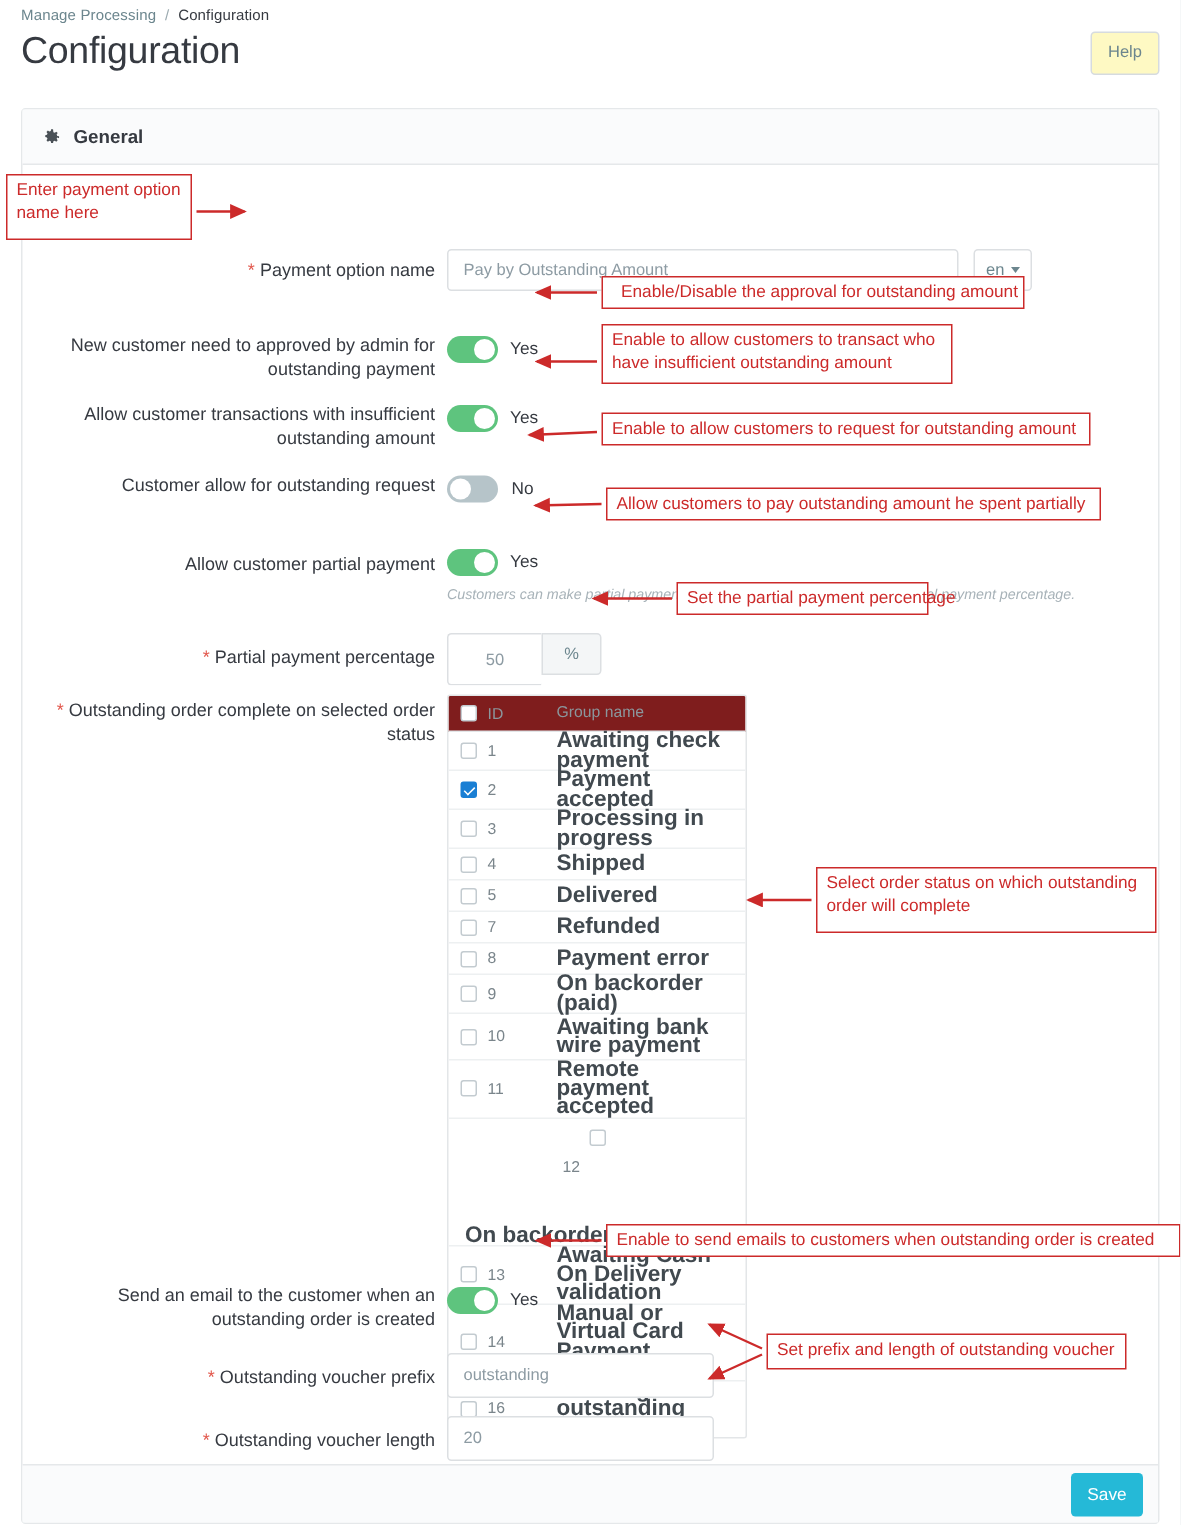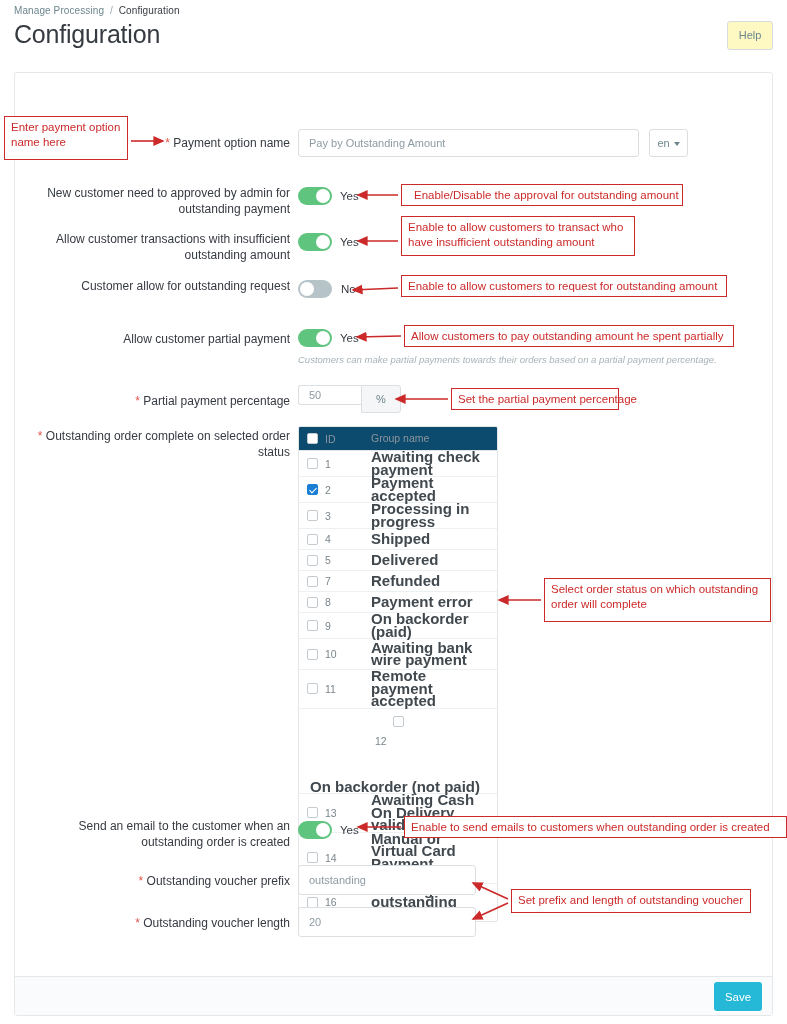--- a/index.html
+++ b/index.html
@@ -133,21 +133,21 @@
     border-radius: 2px;
     background: #ffffff;
     overflow: hidden;
   }
   .st-row {
     display: flex; align-items: center;
     border-bottom: 1px solid #edf0f1;
     min-height: 21px;
   }
   .st-row:last-child { border-bottom: none; }
-  .st-head { background: #0c4a6e; border-bottom: 1px solid #e3e6e8; height: 24px; }
+  .st-head { background: #7f1d1d; border-bottom: 1px solid #e3e6e8; height: 24px; }
   .st-cb { width: 26px; display:flex; justify-content:center; align-items:center; flex:0 0 26px;}
   .st-id { width: 46px; font-size: 10.5px; color: #7a858b; flex:0 0 46px;}
   .st-name { font-size: 15px; color: #41494f; font-weight: bold; padding-right: 6px; line-height: 12.5px;}
   .st-head .st-id, .st-head .st-name { color: #8b969c; font-weight: normal; font-size: 10.5px;}
   .cbox {
     width: 11px; height: 11px; border: 1px solid #c3cbd0; border-radius: 2px;
     background: #ffffff; display: inline-block; cursor: pointer;
   }
   .cbox.checked {
     background: #1a7fd4; border-color: #1a7fd4;
@@ -182,20 +182,27 @@
       <span class="crumb-link">Manage Processing</span>
       <span class="crumb-sep">/</span>
       <span class="crumb-current">Configuration</span>
     </div>
     <div class="page-title">Configuration</div>
     <div class="help-btn">Help</div>
   </div>
 
   <div class="card">
 
+    <div class="card-header">
+      <svg class="gear-icon" viewBox="0 0 24 24">
+        <path fill="#4a5157" d="M12 8a4 4 0 100 8 4 4 0 000-8zm0 6.2a2.2 2.2 0 110-4.4 2.2 2.2 0 010 4.4z"></path>
+        <path fill="#4a5157" d="M21 13.2v-2.4l-2.3-.4a6.9 6.9 0 00-.7-1.7l1.3-1.9-1.7-1.7-1.9 1.3a6.9 6.9 0 00-1.7-.7L13.6 2h-2.4l-.4 2.3a6.9 6.9 0 00-1.7.7L7.2 3.7 5.5 5.4l1.3 1.9a6.9 6.9 0 00-.7 1.7L4 9.4v2.4l2.1.4c.2.6.4 1.2.7 1.7l-1.3 1.9 1.7 1.7 1.9-1.3c.5.3 1.1.5 1.7.7l.4 2.3h2.4l.4-2.3c.6-.2 1.2-.4 1.7-.7l1.9 1.3 1.7-1.7-1.3-1.9c.3-.5.5-1.1.7-1.7L21 13.2z"></path>
+      </svg>
+      <span class="card-header-title">General</span>
+    </div>
 
     <div class="card-body">
 
       <div class="flabel" style="left:40px; top:62px; width:235px;">
         <span class="req">*</span>
         <span>Payment option name</span>
       </div>
       <input class="txtinput" style="left: 283px; top: 56px; width: 341px; height: 28px;" value="Pay by Outstanding Amount">
       <div class="lang-btn" style="left:634px; top:56px; width:39px; height:28px; line-height:26px;">
         <span>en</span><i class="caret"></i>
@@ -223,21 +230,21 @@
       <div class="toggle on" style="left:283px; top:256px;">
         <div class="knob"></div>
       </div>
       <div class="tog-text" style="left:325px; top:259px;">Yes</div>
       <div class="hint" style="left:283px; top:281px; width:420px;">Customers can make partial payments towards their orders based on a partial payment percentage.</div>
 
       <div class="flabel" style="left:40px; top:320px; width:235px;">
         <span class="req">*</span>
         <span>Partial payment percentage</span>
       </div>
-      <input class="txtinput" style="left: 283px; top: 312px; width: 63px; height: 20px; border-right: none; border-radius: 3px 0px 0px 3px;" value="50">
+      <input class="txtinput" style="left: 283px; top: 312px; width: 63px; height: 35px; border-right: none; border-radius: 3px 0px 0px 3px; text-align: center;" value="50">
       <div class="lang-btn" style="left:346px; top:312px; width:40px; height:28px; line-height:26px; background:#f4f6f7; border-radius:0 3px 3px 0;">%</div>
 
       <div class="flabel" style="left:20px; top:355px; width:255px;">
         <span class="req">*</span>
         <span>Outstanding order complete on selected order status</span>
       </div>
       <div class="statuses" style="left:283px; top:353px; width:200px;">
         <div class="st-row st-head">
           <div class="st-cb">
             <span class="cbox"></span>

